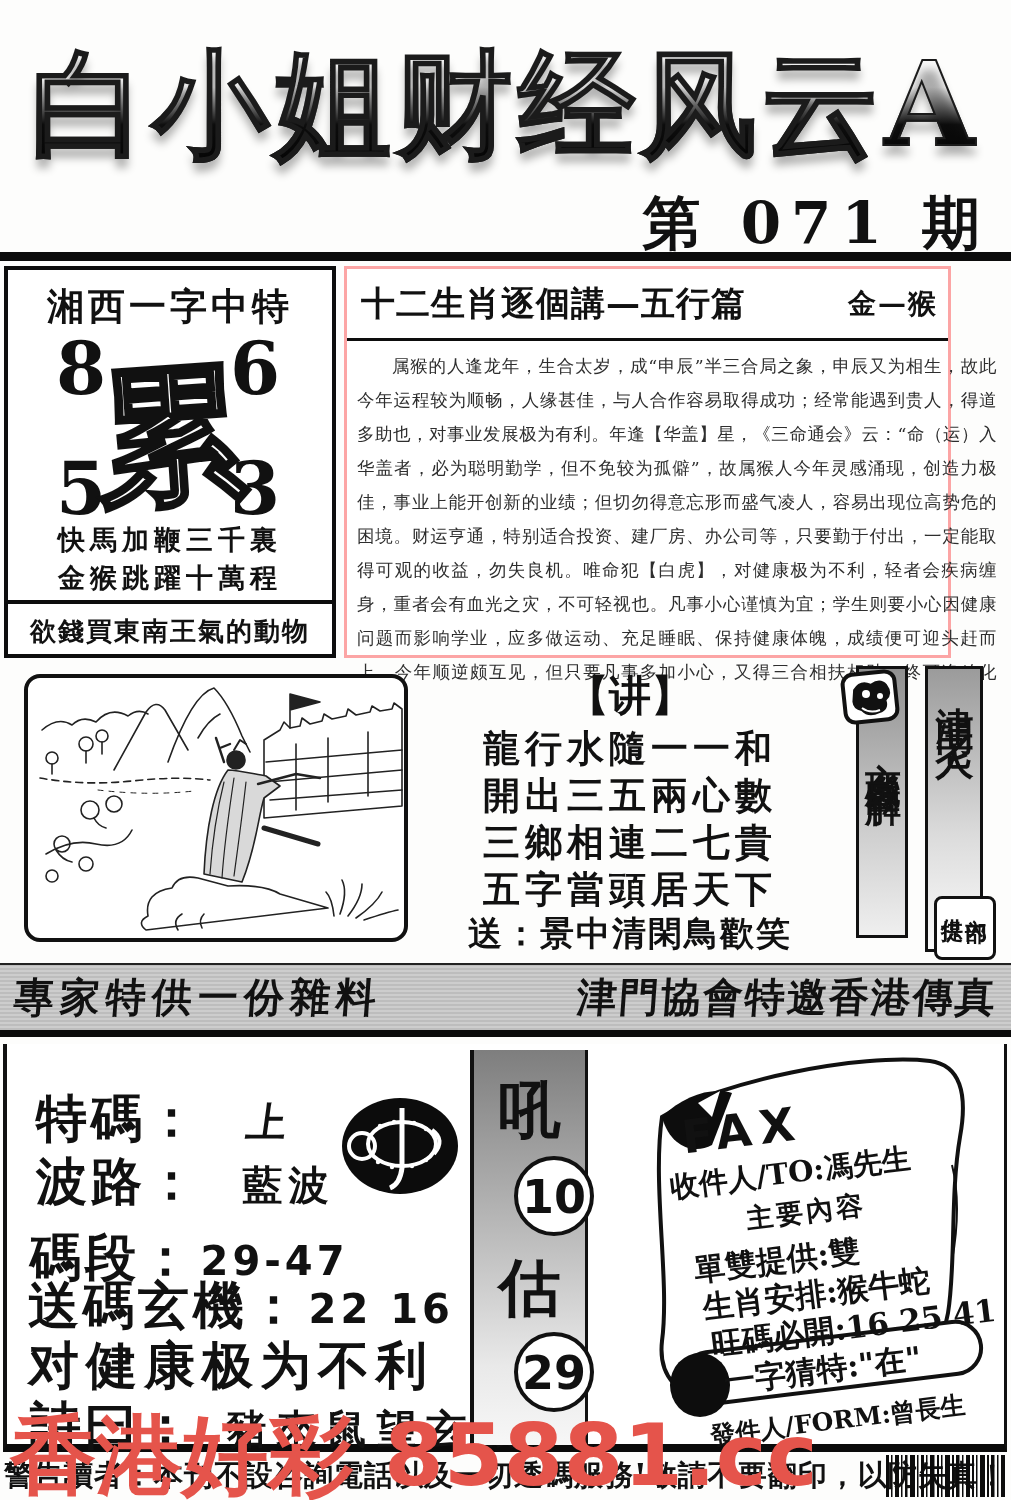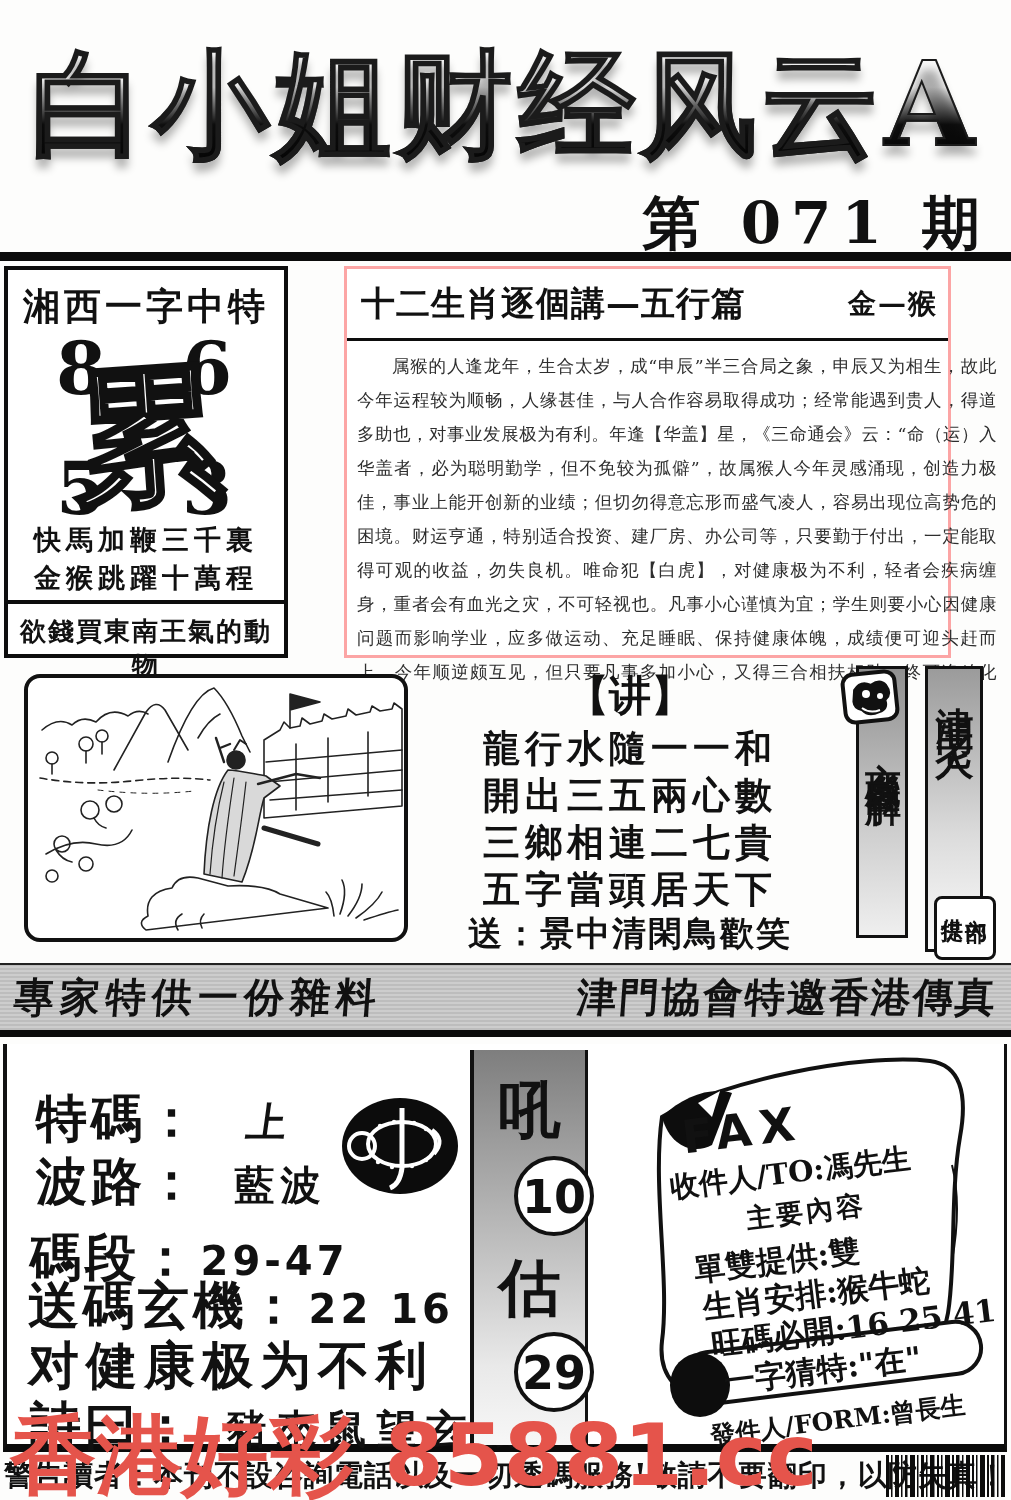--- a/index.html
+++ b/index.html
@@ -20,21 +20,21 @@
     text-shadow:0 10px 8px rgba(0,0,0,0.30);
   }
   .issue{
     left:0; top:185px; width:990px; text-align:right;
     font-size:58px; font-weight:bold; letter-spacing:10px;
   }
   .rule-top{ left:0; top:252px; width:1011px; height:9px; background:#0c0c0c; }
 
   
   .one-char-box{
-    left:4px; top:266px; width:284px; height:392px;
+    left:4px; top:266px; width:332px; height:392px;
     border:4px solid #0d0d0d; background:#fff;
   }
   .ocb-title{ position:absolute; left:0; top:12px; width:100%; text-align:center;
     font-size:37px; font-weight:bold; letter-spacing:4px; }
   .ocb-num{ position:absolute; font-size:72px; font-weight:bold; font-family:"DejaVu Serif",serif; }
   .ocb-char{
     position:absolute; left:50%; top:168px; transform:translate(-50%,-50%) rotate(-4deg);
     font-size:150px; font-weight:bold; color:#fff;
     -webkit-text-stroke:4px #111; text-stroke:4px #111;
   }
@@ -260,21 +260,21 @@
   </div>
 
   <div class="abs bottom-box"></div>
 
   <div class="abs tip-row" style="left:36px; top:1085px;">
     <span class="tip-label">特碼：</span>
     <span class="tip-value" style="margin-left:40px; transform:skewX(-8deg); display:inline-block;">上</span>
   </div>
   <div class="abs tip-row" style="left:36px; top:1148px;">
     <span class="tip-label">波路：</span>
-    <span class="tip-value" style="margin-left:28px;">藍波</span>
+    <span class="tip-value" style="margin-left:36px;">藍波</span>
   </div>
   <div class="abs tip-row" style="left:30px; top:1212px;margin-top:12px;">
     <span class="tip-label">碼段：</span>
     <span class="tip-value num">29-47</span>
   </div>
   <div class="abs tip-row" style="left:28px; top:1272px;">
     <span class="tip-label">送碼玄機：</span>
     <span class="tip-value num">22 16 39</span>
   </div>
   <div class="abs tip-row" style="left:28px; top:1332px;">

